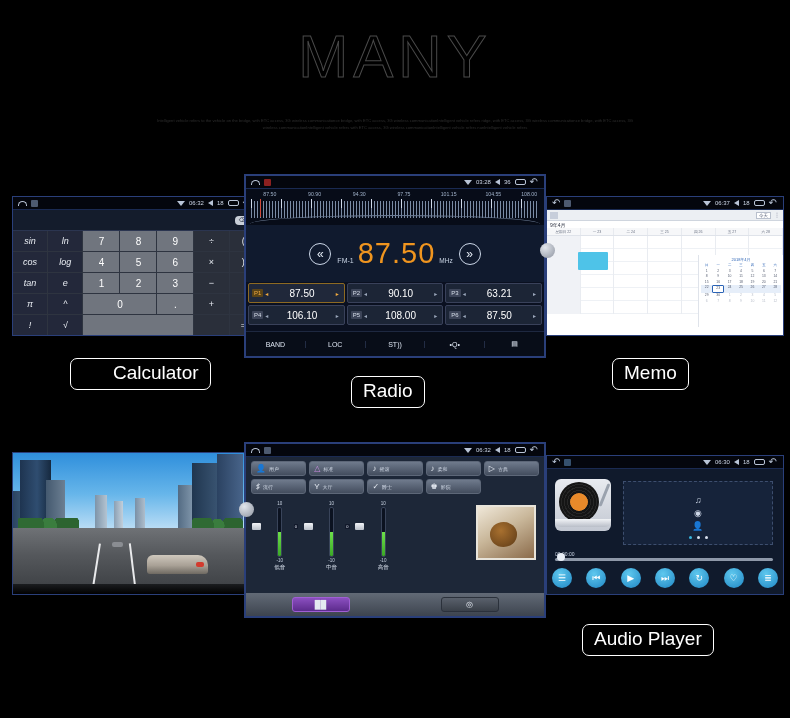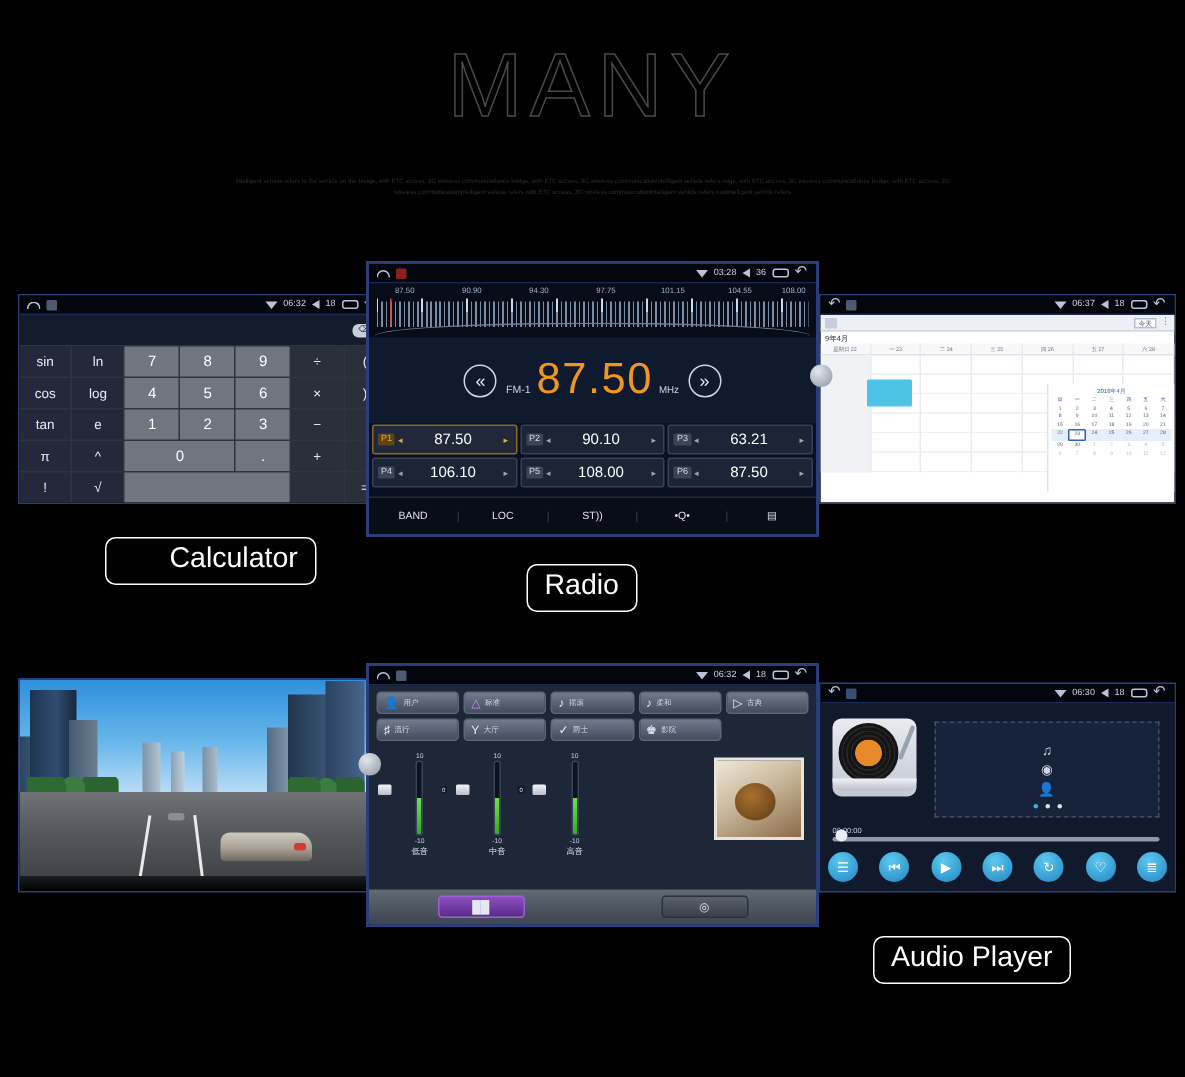--- a/index.html
+++ b/index.html
@@ -71,21 +71,21 @@
     margin-right: 6px; color: #2a3040; font-size: 6px; text-align: center; line-height: 9px;
   }
   .calc-keys {
     position: absolute; left: 0; top: 34px; right: 0; bottom: 0;
     display: grid; grid-template-columns: 1fr 1fr 1.05fr 1.05fr 1.05fr 1fr 0.8fr;
     grid-template-rows: repeat(5, 1fr); gap: 1px; background: #2e3440;
   }
   .ck { background: #2a2f3a; color: #e8ecf2; font-size: 9px;
         display: flex; align-items: center; justify-content: center; }
   .ck.num { background: #70757e; color: #ffffff; font-size: 10px; }
-  .ck.fn { background: #23283a; }
+  .ck.fn { background: #23283a; font-style: italic; }
 
   
   .radio-dial { position: absolute; left: 0; top: 13px; width: 100%; height: 36px; background: #070c18; }
   .dial-lbl { position: absolute; color: #9fb0c8; font-size: 5.2px; top: 2px; transform: translateX(-50%); }
   .ticks { position: absolute; left: 5px; right: 5px; top: 12px; height: 17px;
            background: repeating-linear-gradient(90deg,#8fa2bd 0 1px, transparent 1px 3px);
            opacity: .85; }
   .ticks-big { position: absolute; left: 5px; right: 5px; top: 10px; height: 9px;
            background: repeating-linear-gradient(90deg,#cfdaea 0 1px, transparent 1px 30px); }
   .dial-curve { position: absolute; left: 4px; right: 4px; top: 26px; height: 9px;
@@ -518,20 +518,21 @@
             </div>
           </div>
         </div>
       </div>
     </div>
     <div class="knob" style="left:-7px; top:46px;"></div>
   </div>
 
   <div class="cap" style="left:70px; top:358px;padding-left:42px;">Calculator</div>
   <div class="cap" style="left:351px; top:376px;">Radio</div>
+  <div class="cap" style="left:612px; top:358px;">Memo</div>
 
   <div class="unit" style="left:12px; top:452px; width:237px; height:143px;">
     <div class="screen">
       <div class="dash">
         <div class="sky"></div>
         <div class="bldg l3"></div>
         <div class="bldg l1"></div>
         <div class="bldg l2"></div>
         <div class="bldg m1"></div>
         <div class="bldg m2"></div>

